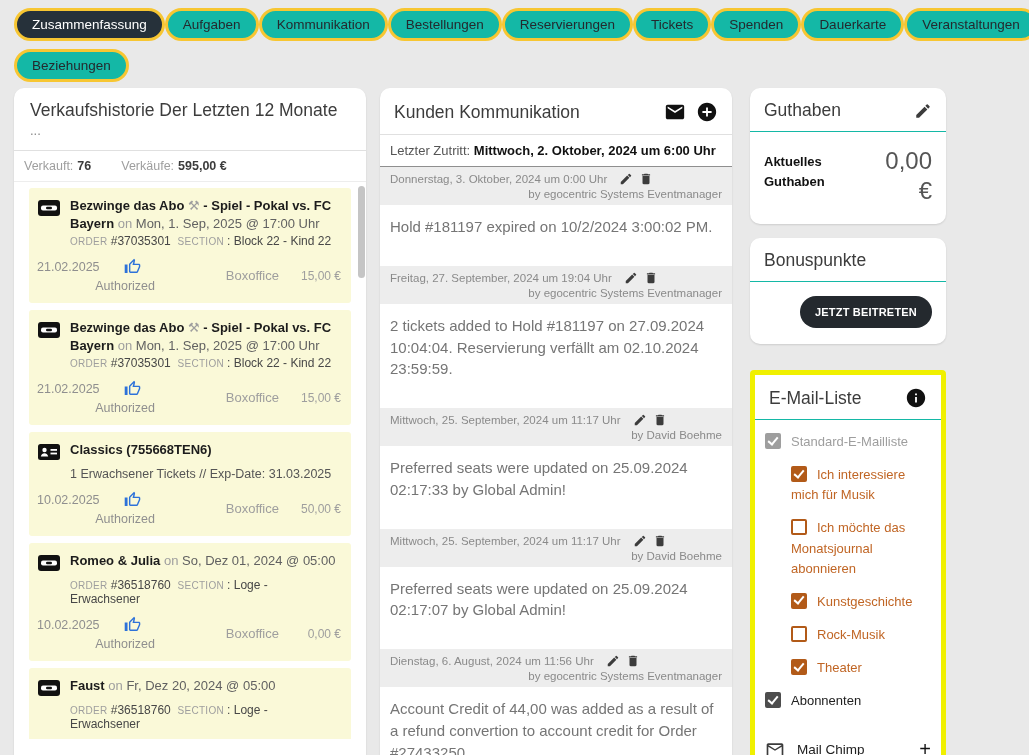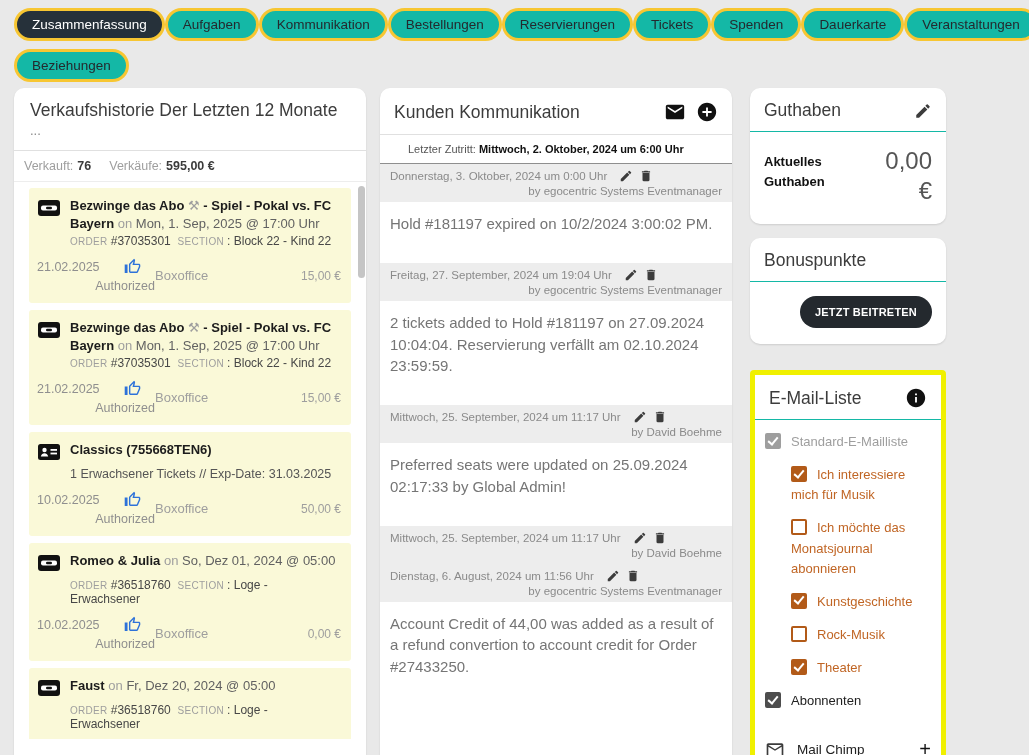--- a/index.html
+++ b/index.html
@@ -15,54 +15,54 @@
 
   
   .card { background:#fff; border-radius:10px; box-shadow:0 1px 2px rgba(0,0,0,.12); }
   .panel-title { font-size:17.5px; color:#3c3c3c; }
 
   
   .left { position:absolute; left:14px; top:88px; width:352px; bottom:0;
     border-radius:10px 10px 0 0; overflow:hidden; }
   .left-head { padding:12px 16px 4px; }
   .left-sub { color:#8a8a8a; font-size:13px; padding:2px 0 8px; }
-  .stats { display:flex; gap:18px; padding:8px 10px; border-top:1px solid #e0e0e0;
+  .stats { display:flex; gap:30px; padding:8px 10px; border-top:1px solid #e0e0e0;
     border-bottom:1px solid #ededed; font-size:12.5px; align-items:center; }
   .stats .lbl { color:#9e9e9e; }
   .stats .val { color:#3c3c3c; font-weight:bold; margin-left:4px; }
   .sales-wrap { position:relative; height:calc(100% - 110px); overflow:hidden; padding:6px 15px 0; }
   .sale { background:#faf9d8; border-radius:3px; margin-bottom:7px; padding:9px 10px 10px 8px; cursor:pointer; }
   .sale-top { display:flex; gap:9px; }
   .sicon { flex:0 0 24px; padding-top:2px; }
   .stext { font-size:13px; line-height:1.35; color:#616161; }
   .stext .t { font-weight:bold; color:#1c1c1c; }
   .stext .glyph { color:#9e9e9e; font-weight:normal; }
   .stext .on { color:#9e9e9e; }
   .stext .dt { color:#616161; }
   .orow { font-size:12px; color:#616161; margin-top:2px; margin-left:33px; }
   .orow .cap { font-size:10px; color:#9e9e9e; letter-spacing:.3px; }
   .orow .ov { color:#474747; }
   .subline { font-size:12.5px; color:#555; margin-top:2px; margin-left:33px; }
   .sale-bot { display:flex; align-items:center; margin-top:10px; }
   .b-left { width:118px; }
   .pd-row { display:flex; align-items:center; gap:24px; color:#8f8f8f; font-size:12.5px; }
   .bstatus { color:#8f8f8f; font-size:12.5px; margin-top:4px;text-align:right; }
-  .b-mid { flex:1; text-align:left; color:#9e9e9e; font-size:13px; }
+  .b-mid { flex:1; text-align:right; color:#9e9e9e; font-size:13px; }
   .b-right { width:62px; text-align:right; color:#9e9e9e; font-size:12px; }
   .scroll-thumb { position:absolute; right:1px; top:4px; width:7px; height:92px;
     background:#c5c5c5; border-radius:4px; }
 
   
   .mid { position:absolute; left:380px; top:88px; width:352px; bottom:0;
     border-radius:10px 10px 0 0; overflow:hidden; }
   .mid-head { display:flex; align-items:center; padding:13px 14px 11px;
     border-bottom:1px solid #e0e0e0; }
   .mid-head .panel-title { flex:1; }
   .hicon { width:22px; height:22px; margin-left:10px; cursor:pointer; }
-  .lastrow { padding:8px 28px; font-size:11px; border-bottom:1px solid #8f8f8f; }
+  .lastrow { padding:8px 10px; font-size:13px; border-bottom:1px solid #8f8f8f; }
   .lastrow .ll { color:#555; }
   .lastrow .lv { font-weight:bold; color:#111; }
   .ehead { display:flex; flex-wrap:wrap; align-items:center; background:#ededed;
     padding:5px 10px; font-size:11.5px; color:#8a8a8a; row-gap:2px; }
   .ehead .icns { display:flex; gap:6px; margin-left:12px; }
   .ehead .icns svg { width:14px; height:14px; cursor:pointer; }
   .ehead .by { margin-left:auto; text-align:right; }
   .ebody { padding:11px 10px 28px; font-size:15px; color:#757575; line-height:1.45; }
 
   
@@ -320,20 +320,21 @@
           <span class="icns">
             <svg viewBox="0 0 24 24">
               <path fill="#3c3c3c" d="M3 17.25V21h3.75L17.81 9.94l-3.75-3.75L3 17.25zM20.71 7.04c.39-.39.39-1.02 0-1.41l-2.34-2.34a.9959.9959 0 0 0-1.41 0l-1.83 1.83 3.75 3.75 1.83-1.83z"></path>
             </svg>
             <svg viewBox="0 0 24 24">
               <path fill="#3c3c3c" d="M6 19c0 1.1.9 2 2 2h8c1.1 0 2-.9 2-2V7H6v12zM19 4h-3.5l-1-1h-5l-1 1H5v2h14V4z"></path>
             </svg>
           </span>
           <span class="by">by David Boehme</span>
         </div>
+        <div class="ebody">Preferred seats were updated on 25.09.2024 02:17:07 by Global Admin!</div>
       </div>
       <div>
         <div class="ehead">
           <span class="date">Dienstag, 6. August, 2024 um 11:56 Uhr</span>
           <span class="icns">
             <svg viewBox="0 0 24 24">
               <path fill="#3c3c3c" d="M3 17.25V21h3.75L17.81 9.94l-3.75-3.75L3 17.25zM20.71 7.04c.39-.39.39-1.02 0-1.41l-2.34-2.34a.9959.9959 0 0 0-1.41 0l-1.83 1.83 3.75 3.75 1.83-1.83z"></path>
             </svg>
             <svg viewBox="0 0 24 24">
               <path fill="#3c3c3c" d="M6 19c0 1.1.9 2 2 2h8c1.1 0 2-.9 2-2V7H6v12zM19 4h-3.5l-1-1h-5l-1 1H5v2h14V4z"></path>

